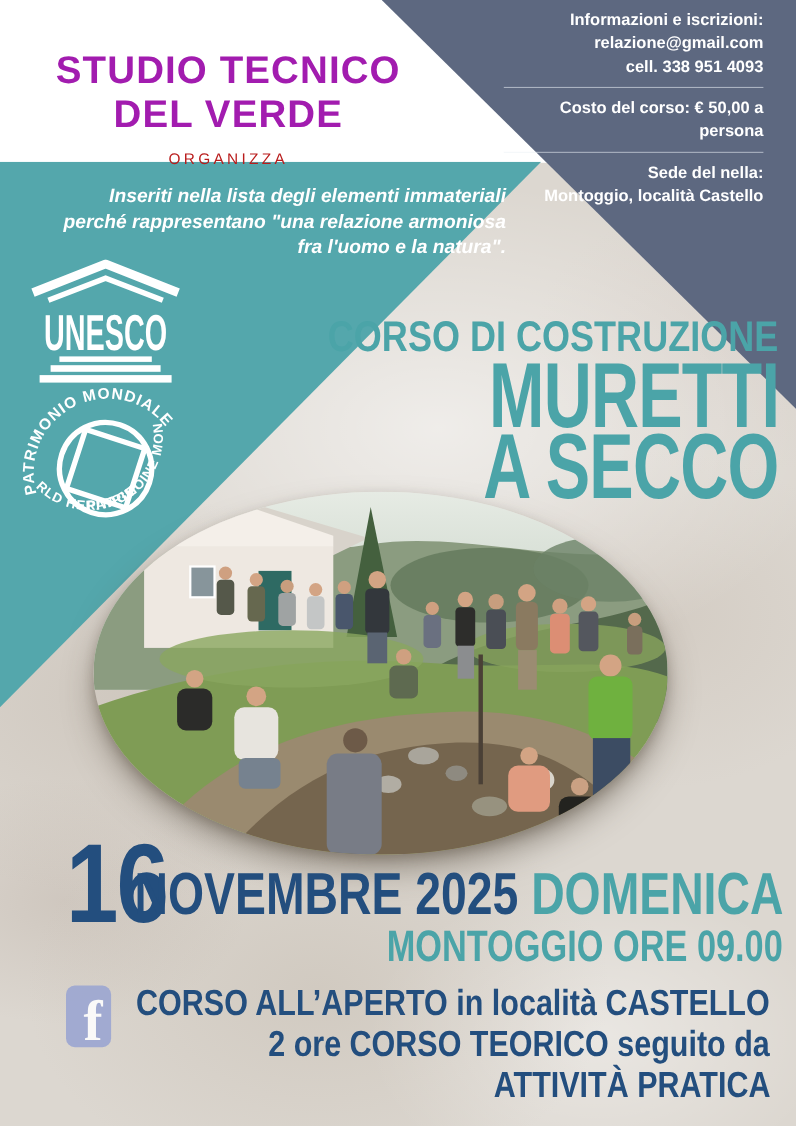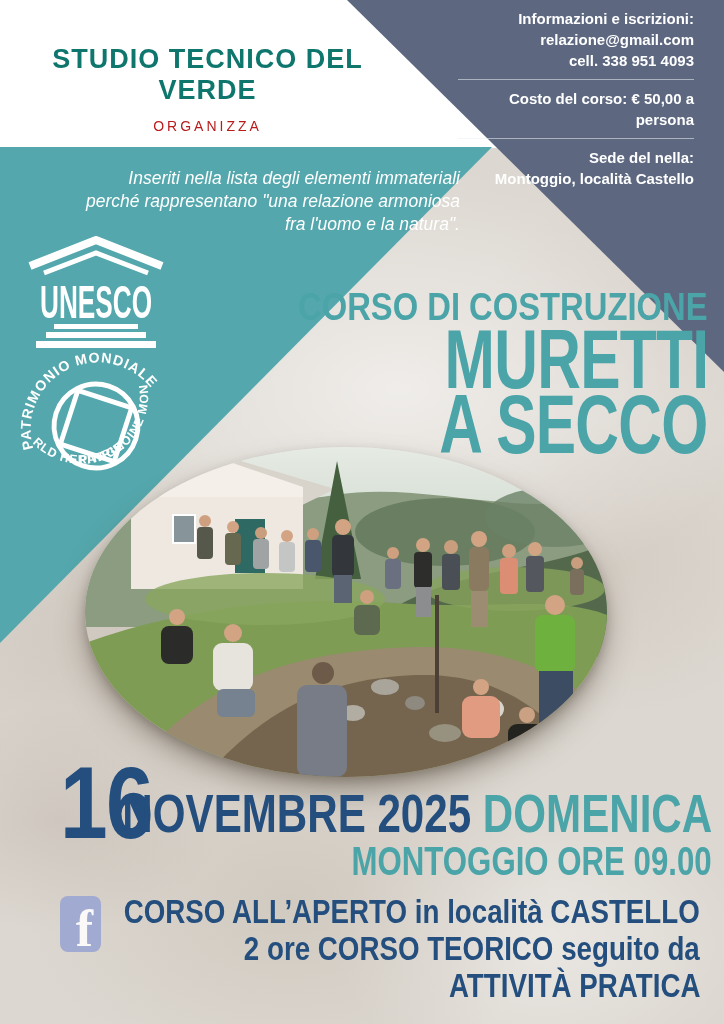--- a/index.html
+++ b/index.html
@@ -25,29 +25,29 @@
   .slate-panel{
     position:absolute;inset:0;z-index:3;background:var(--slate,#5d6880);
     clip-path:polygon(347px 0, 724px 0, 724px 372px);
   }
   .teal-panel{
     position:absolute;inset:0;z-index:4;background:var(--teal,#54a7ac);
     clip-path:polygon(0 147px, 492px 147px, 0 643px);
   }
   
   .studio{position:absolute;left:15px;top:44px;width:385px;text-align:center;z-index:5;}
-  .studio-title{font-size:27px;font-weight:600;color:#0f766e;letter-spacing:1px;}
+  .studio-title{font-size:35px;font-weight:600;color:#a21caf;letter-spacing:1px;}
   .studio-sub{margin-top:12px;font-size:14px;font-weight:400;color:#b91c1c;letter-spacing:3px;}
   
   .contact{position:absolute;right:0;top:8px;width:272px;padding-right:30px;box-sizing:border-box;
     text-align:right;color:#fff;font-size:15px;font-weight:600;line-height:21px;z-index:6;}
   .contact .divider{height:1px;background:rgba(235,240,246,.55);margin:8px 0 8px 6px;}
   
   .quote{position:absolute;left:0;top:167px;width:460px;z-index:6;text-align:right;
-    color:#fff;font-style:italic;font-size:17.5px;line-height:23px;font-weight:400;}
+    color:#fff;font-style:italic;font-size:17.5px;line-height:23px;font-weight:700;}
   
   .temple{position:absolute;left:26px;top:236px;width:140px;height:112px;z-index:6;}
   
   .emblem{position:absolute;left:18px;top:348px;width:156px;height:156px;z-index:6;
     transform:rotate(-27deg);}
   
   .title-block{position:absolute;right:16px;top:288px;z-index:7;text-align:right;
     color:var(--title-teal,#4ba4a8);font-weight:700;white-space:nowrap;}
   .title-line1{font-size:39px;line-height:38px;}
   .title-line2{font-size:84px;line-height:66px;letter-spacing:-1px;}

